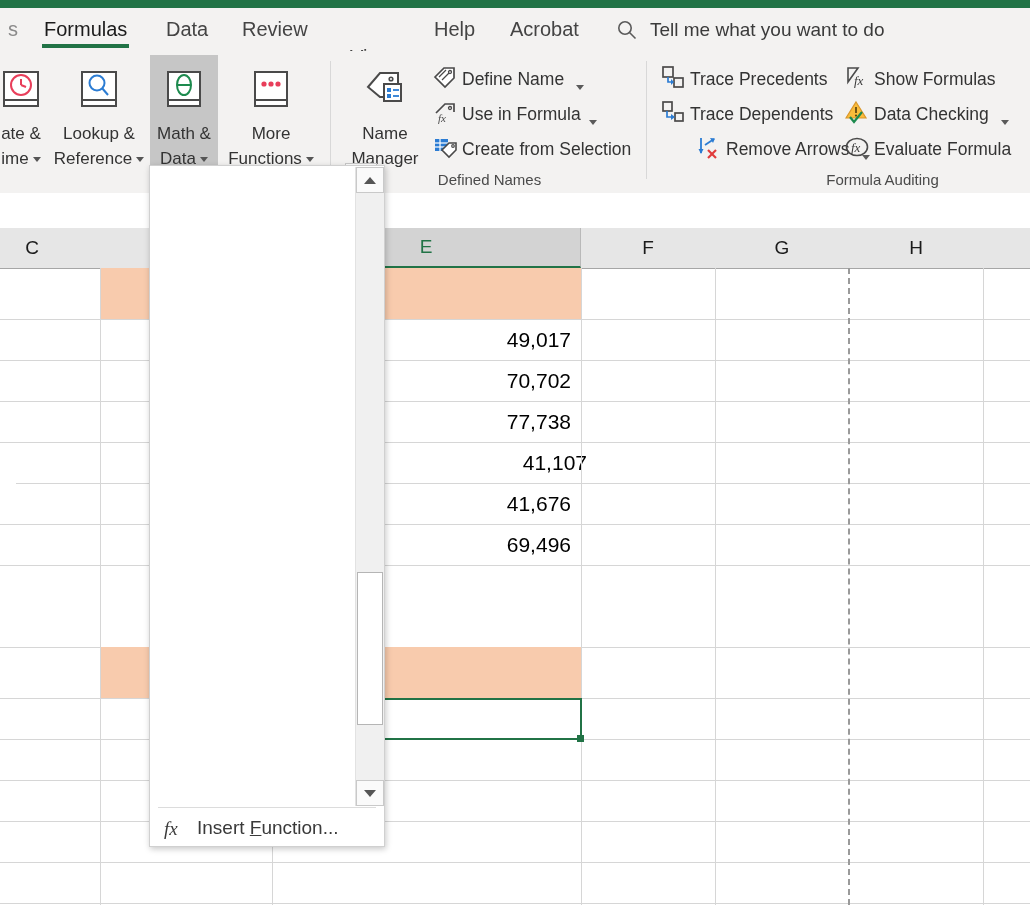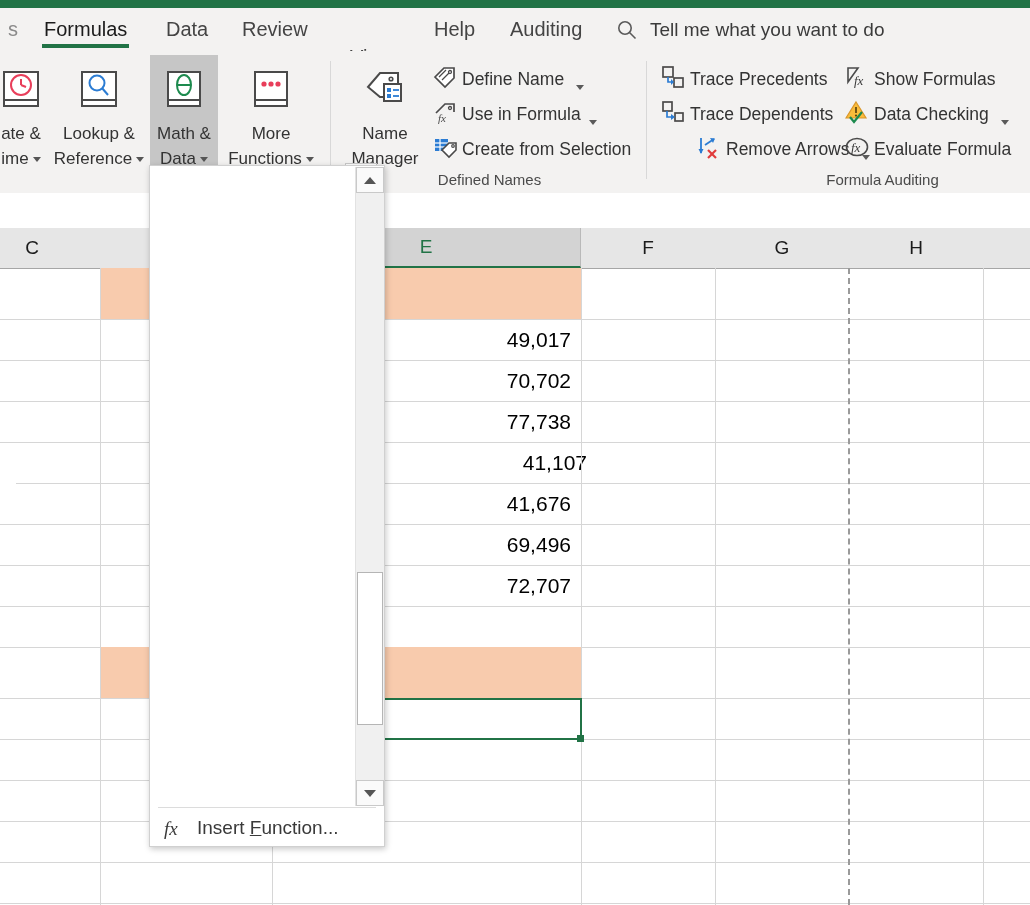--- a/index.html
+++ b/index.html
@@ -140,21 +140,21 @@
     <div class="tab" style="left:228px;">
         <span>Review</span>
       </div>
     <div class="tab" style="left:336px;margin-top:28px;">
         <span>View</span>
       </div>
     <div class="tab" style="left:420px;">
         <span>Help</span>
       </div>
     <div class="tab" style="left:496px;">
-        <span>Auditing</span>
+        <span>Acrobat</span>
       </div>
 
     <div class="tellme">
       <span class="mag">
         <svg width="22" height="22" viewBox="0 0 22 22">
             <circle cx="9" cy="9" r="6.2" stroke="#5a5a5a" stroke-width="1.6" fill="none"></circle>
             <line x1="13.5" y1="13.5" x2="19.5" y2="19.5" stroke="#5a5a5a" stroke-width="1.6"></line>
           </svg>
       </span>
       <span>Tell me what you want to do</span>
@@ -396,23 +396,20 @@
     </div>
     <div class="gridrow" style="top:214px;height:41px;margin-left:16px;">
       <div class="cell num" style="left:272px;width:309px;">41,107</div>
     </div>
     <div class="gridrow" style="top:255px;height:41px;">
       <div class="cell num" style="left:272px;width:309px;">41,676</div>
     </div>
     <div class="gridrow" style="top:296px;height:41px;">
       <div class="cell num" style="left:272px;width:309px;">69,496</div>
     </div>
-    <div class="gridrow" style="top:337px;height:41px;">
-      <div class="cell num" style="left:272px;width:309px;">72,707</div>
-    </div>
     <div class="gridrow" style="top:378px;height:41px;"></div>
 
     <div class="gridrow" style="top:419px;height:51px;">
       <div class="cell hdr" style="left:100px;width:172px;justify-content:flex-end;padding-right:8px;">#</div>
       <div class="cell hdr" style="left:272px;width:309px;">ales</div>
     </div>
 
     <div class="gridrow" style="top:470px;height:41px;"></div>
     <div class="gridrow" style="top:511px;height:41px;"></div>
     <div class="gridrow" style="top:552px;height:41px;"></div>

